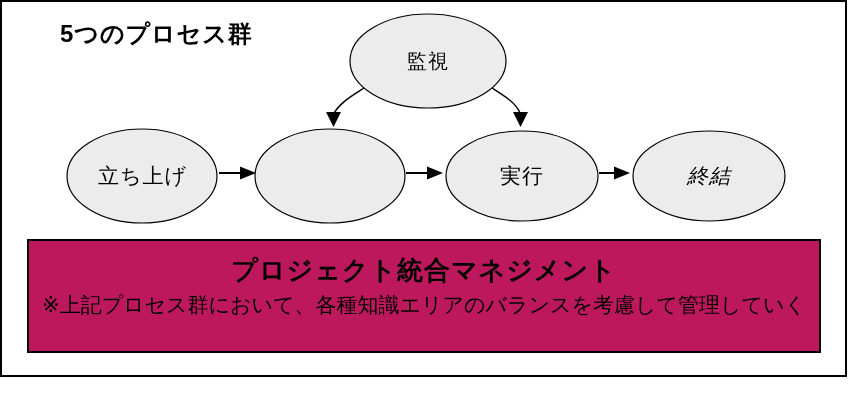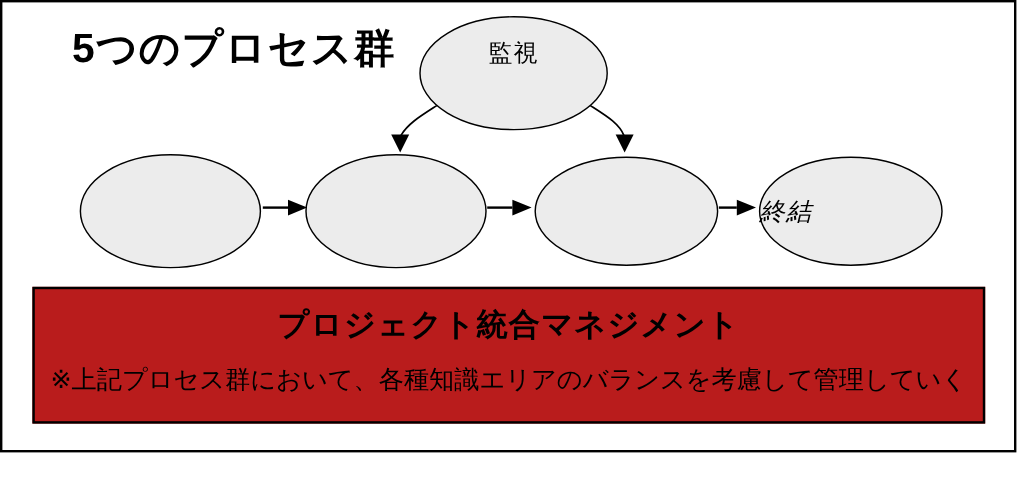--- a/index.html
+++ b/index.html
@@ -12,27 +12,27 @@
   }
   .canvas { position: relative; width: 851px; height: 410px; background: #ffffff; }
   .frame {
     position: absolute; left: 0; top: 0;
     width: 847px; height: 377px;
     border: 2px solid #000000;
     background: #ffffff;
   }
   .page-title {
     position: absolute; left: 60px; top: 18px;
-    font-size: 34px; font-weight: bold; letter-spacing: 1px;
+    font-size: 24px; font-weight: bold; letter-spacing: 1px;
     white-space: nowrap;
   }
   svg.diagram { position: absolute; left: 0; top: 0; width: 851px; height: 410px; }
   .node-label {
     position: absolute;
-    display: flex; align-items: center; justify-content: flex-start;
+    display: flex; align-items: center; justify-content: center;
     font-size: 21px; letter-spacing: 1px;
     text-align: center; white-space: nowrap;
   }
   .label-initiate { left: 67px;  top: 130px; width: 151px; height: 92px; }
   .label-plan     { left: 255px; top: 130px; width: 150px; height: 92px; }
   .label-execute  { left: 446px; top: 131px; width: 152px; height: 90px; }
   .label-close    { left: 633px; top: 131px; width: 152px; height: 90px; font-style: italic; }
   .label-monitor  {
     left: 350px; top: 30px; width: 156px; height: 62px;
     flex-direction: column; font-size: 20px; line-height: 30px;
@@ -42,21 +42,21 @@
     width: 794px; height: 114px;
     border: 2px solid #000000;
     text-align: center;
   }
   .integration-title {
     margin-top: 13px;
     font-size: 26px; font-weight: bold; line-height: 33px;
     letter-spacing: 1px; white-space: nowrap;
   }
   .integration-note {
-    margin-top: 15px;
+    margin-top: 3px;
     font-size: 21px; line-height: 29px;
     white-space: nowrap;
   }
 </style>
 </head>
 <body>
 
 <div class="canvas">
   <div class="frame"></div>
 
@@ -90,19 +90,21 @@
     </g>
     <g>
       <path d="M 492 88 C 506 97, 516 103, 520 113" fill="none" stroke="#000000" stroke-width="1.4"></path>
       <polygon points="513,112 528,112 520.5,127" fill="#000000"></polygon>
     </g>
   </svg>
 
   <div class="node-label label-monitor">
     <span>監視</span>
   </div>
+  <div class="node-label label-initiate">立ち上げ</div>
+  <div class="node-label label-execute">実行</div>
   <div class="node-label label-close">終結</div>
 
-  <div class="integration-box" style="background-color: #b91c1c;">
+  <div class="integration-box" style="background-color: #be185d;">
     <div class="integration-title">プロジェクト統合マネジメント</div>
     <div class="integration-note">※上記プロセス群において、各種知識エリアのバランスを考慮して管理していく</div>
   </div>
 </div>
 
 </body></html>

